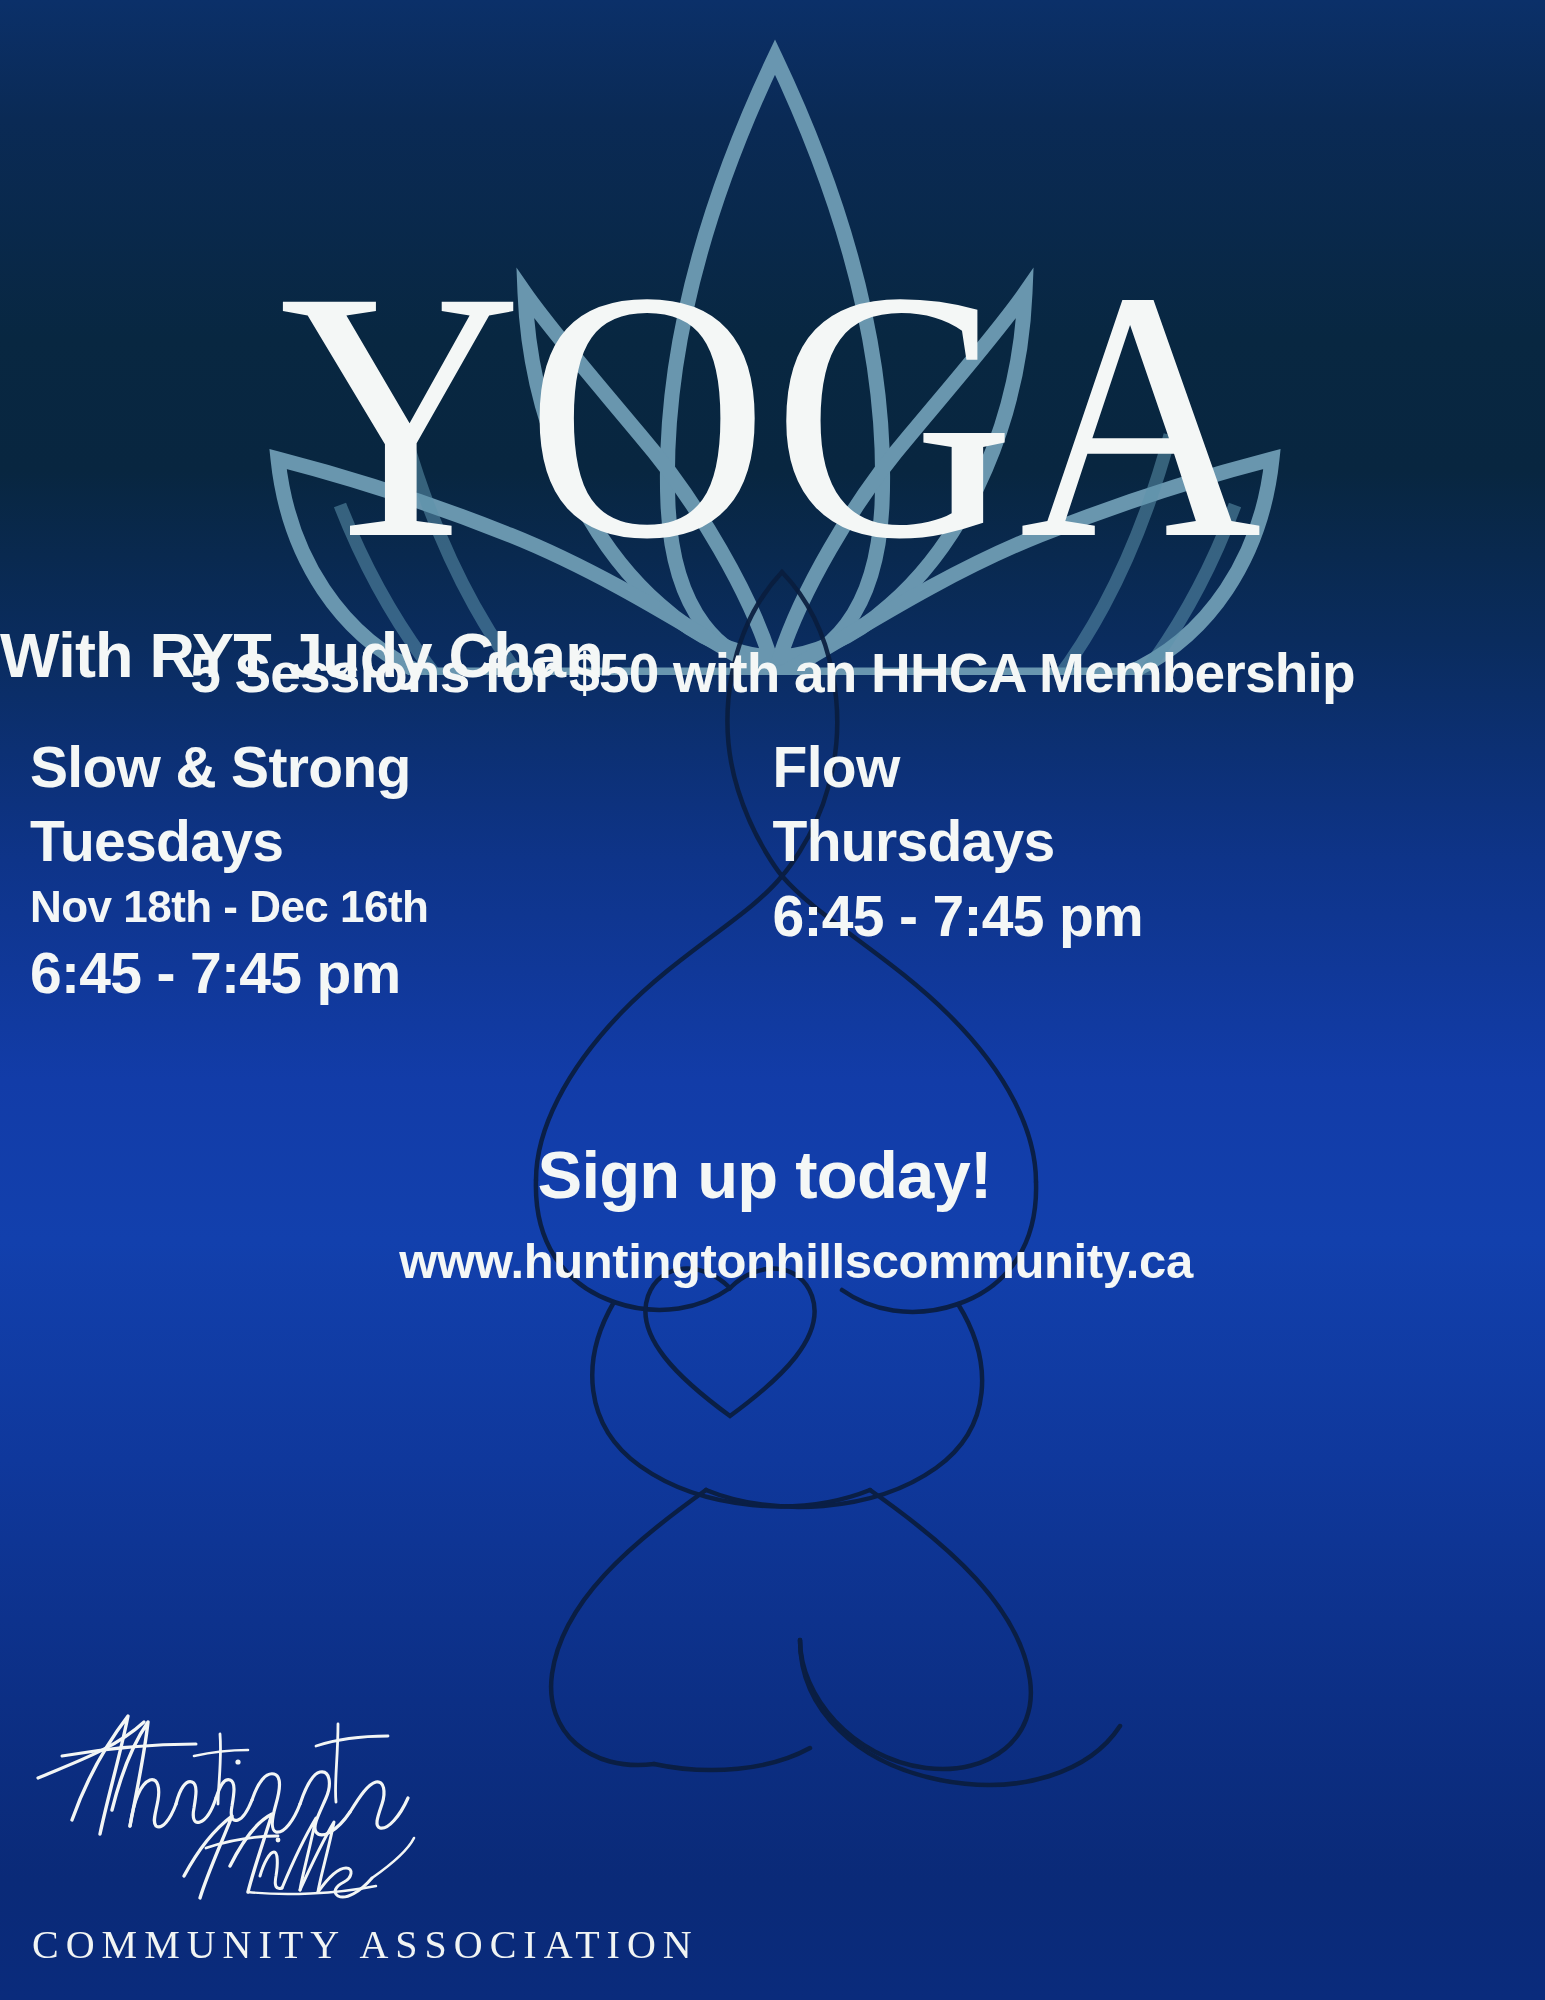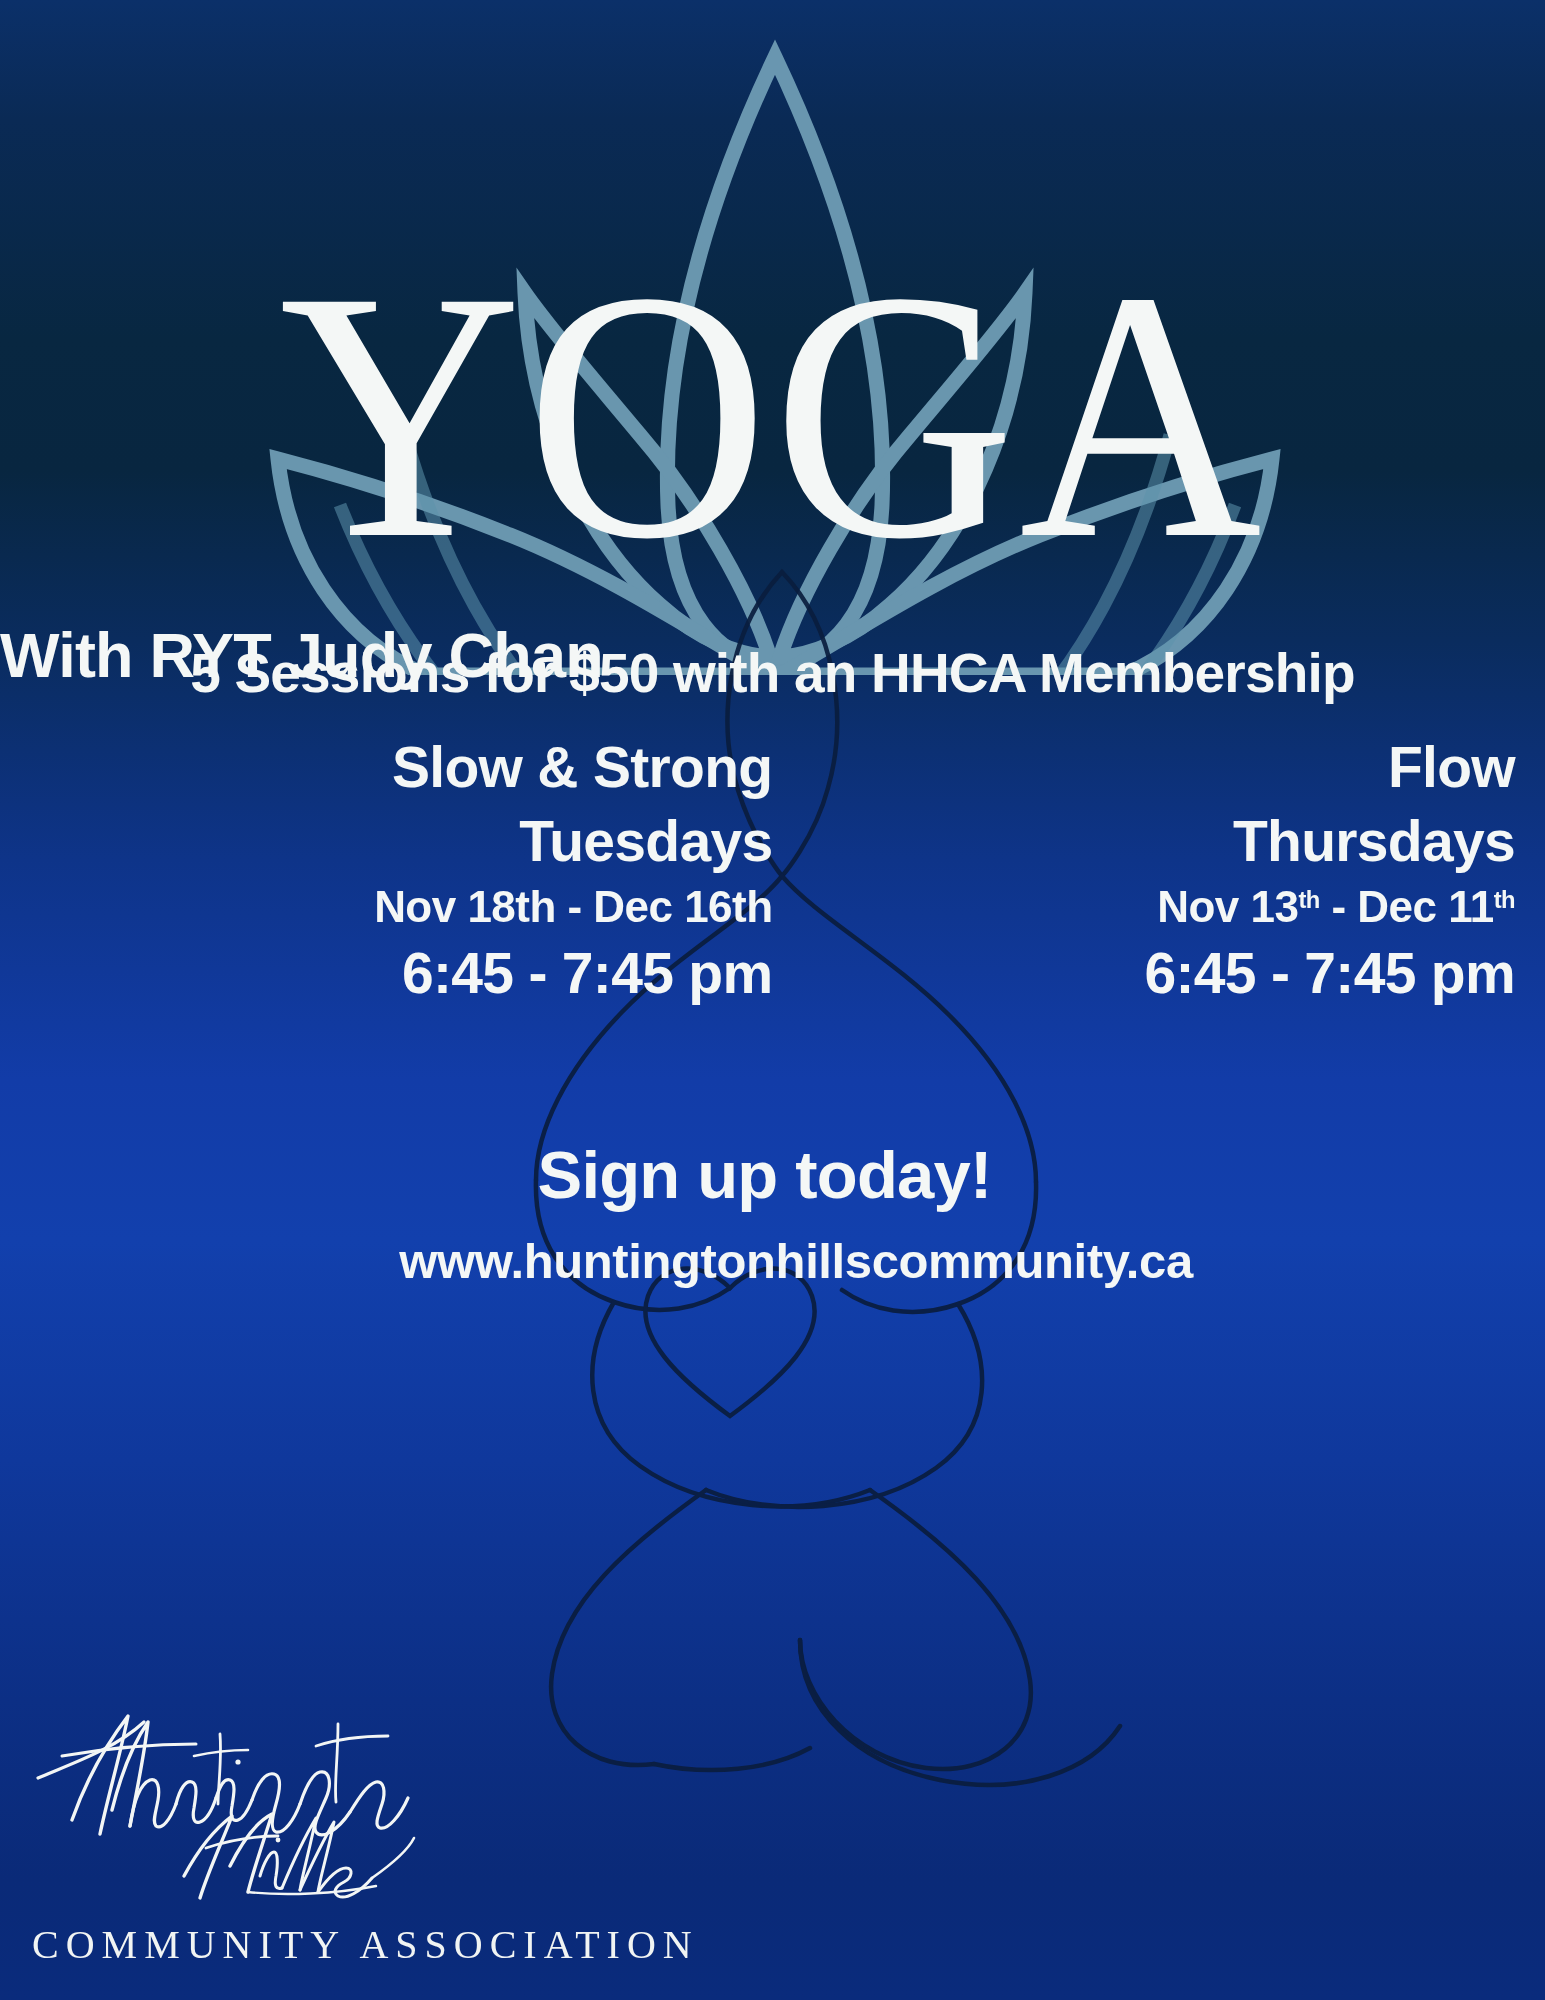--- a/index.html
+++ b/index.html
@@ -110,21 +110,21 @@
 
   .columns {
     position: absolute;
     left: 30px;
     right: 30px;
     top: 730px;
     display: flex;
   }
   .col {
     flex: 1 1 50%;
-    text-align: right;
+    text-align: left;
   }
   .col-line {
     font-weight: 700;
     color: #f4f7f6;
     letter-spacing: -0.012em;
     white-space: nowrap;
   }
   .col-line.name   { font-size: 57px; line-height: 1.30; }
   .col-line.day    { font-size: 57px; line-height: 1.30; }
   .col-line.dates  { font-size: 44px; line-height: 1.30; }
@@ -256,27 +256,20 @@
           <span>-</span>
           <span>Dec</span>
           <span>16</span><span>th</span>
         </div>
         <div class="col-line time">6:45 - 7:45 pm</div>
       </div>
 
       <div class="col">
         <div class="col-line name">Flow</div>
         <div class="col-line day">Thursdays</div>
-        <div class="col-line dates">
-          <span>Nov</span>
-          <span>13</span><sup>th</sup>
-          <span>-</span>
-          <span>Dec</span>
-          <span>11</span><sup>th</sup>
-        </div>
         <div class="col-line time">6:45 - 7:45 pm</div>
       </div>
 
     </div>
 
     <div class="cta">Sign up today!</div>
 
     <a class="url" href="#" style="text-decoration:none;color:#f4f7f6;display:block;padding-left:47px;">www.huntingtonhillscommunity.ca</a>
 
     <div class="logo-block">

